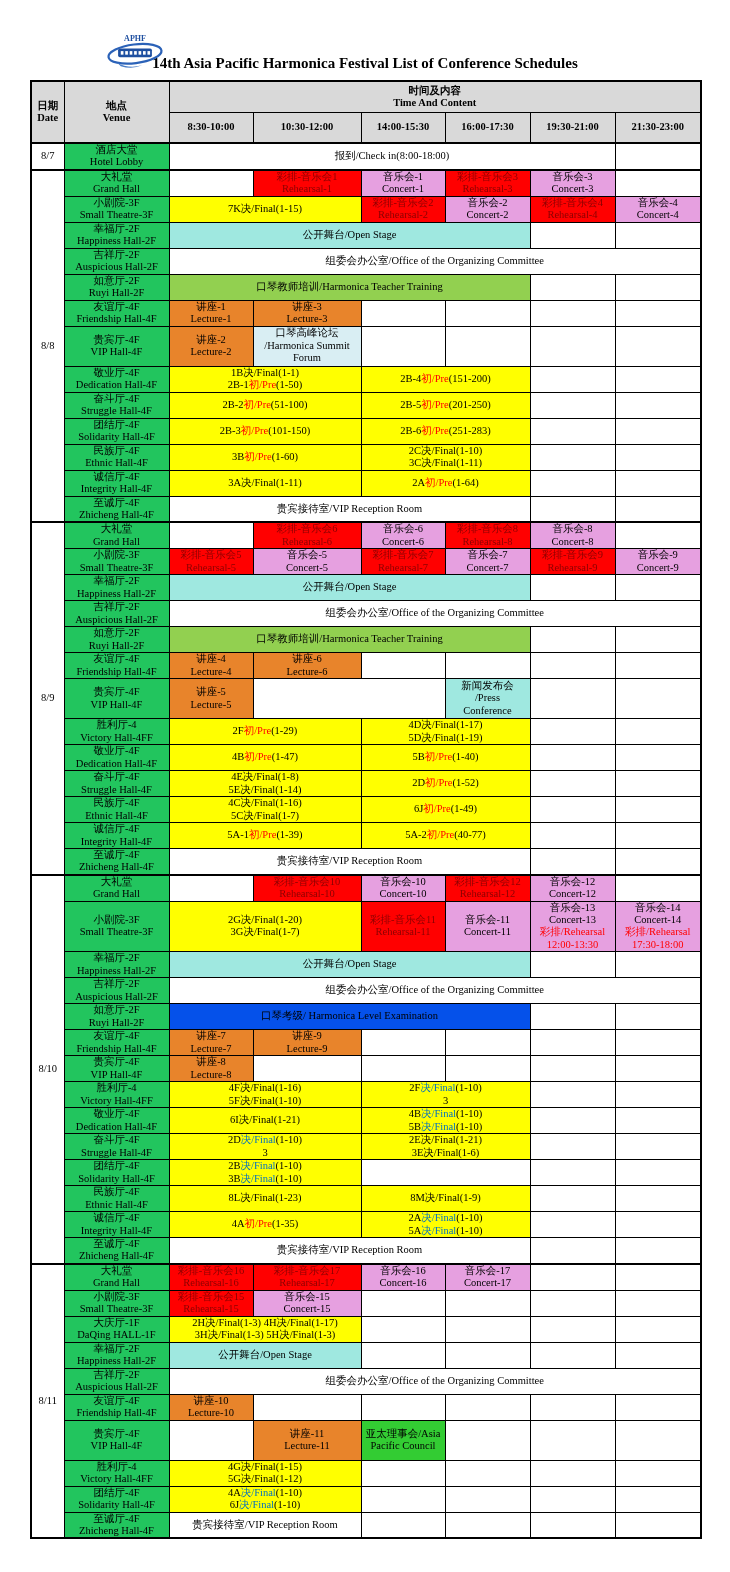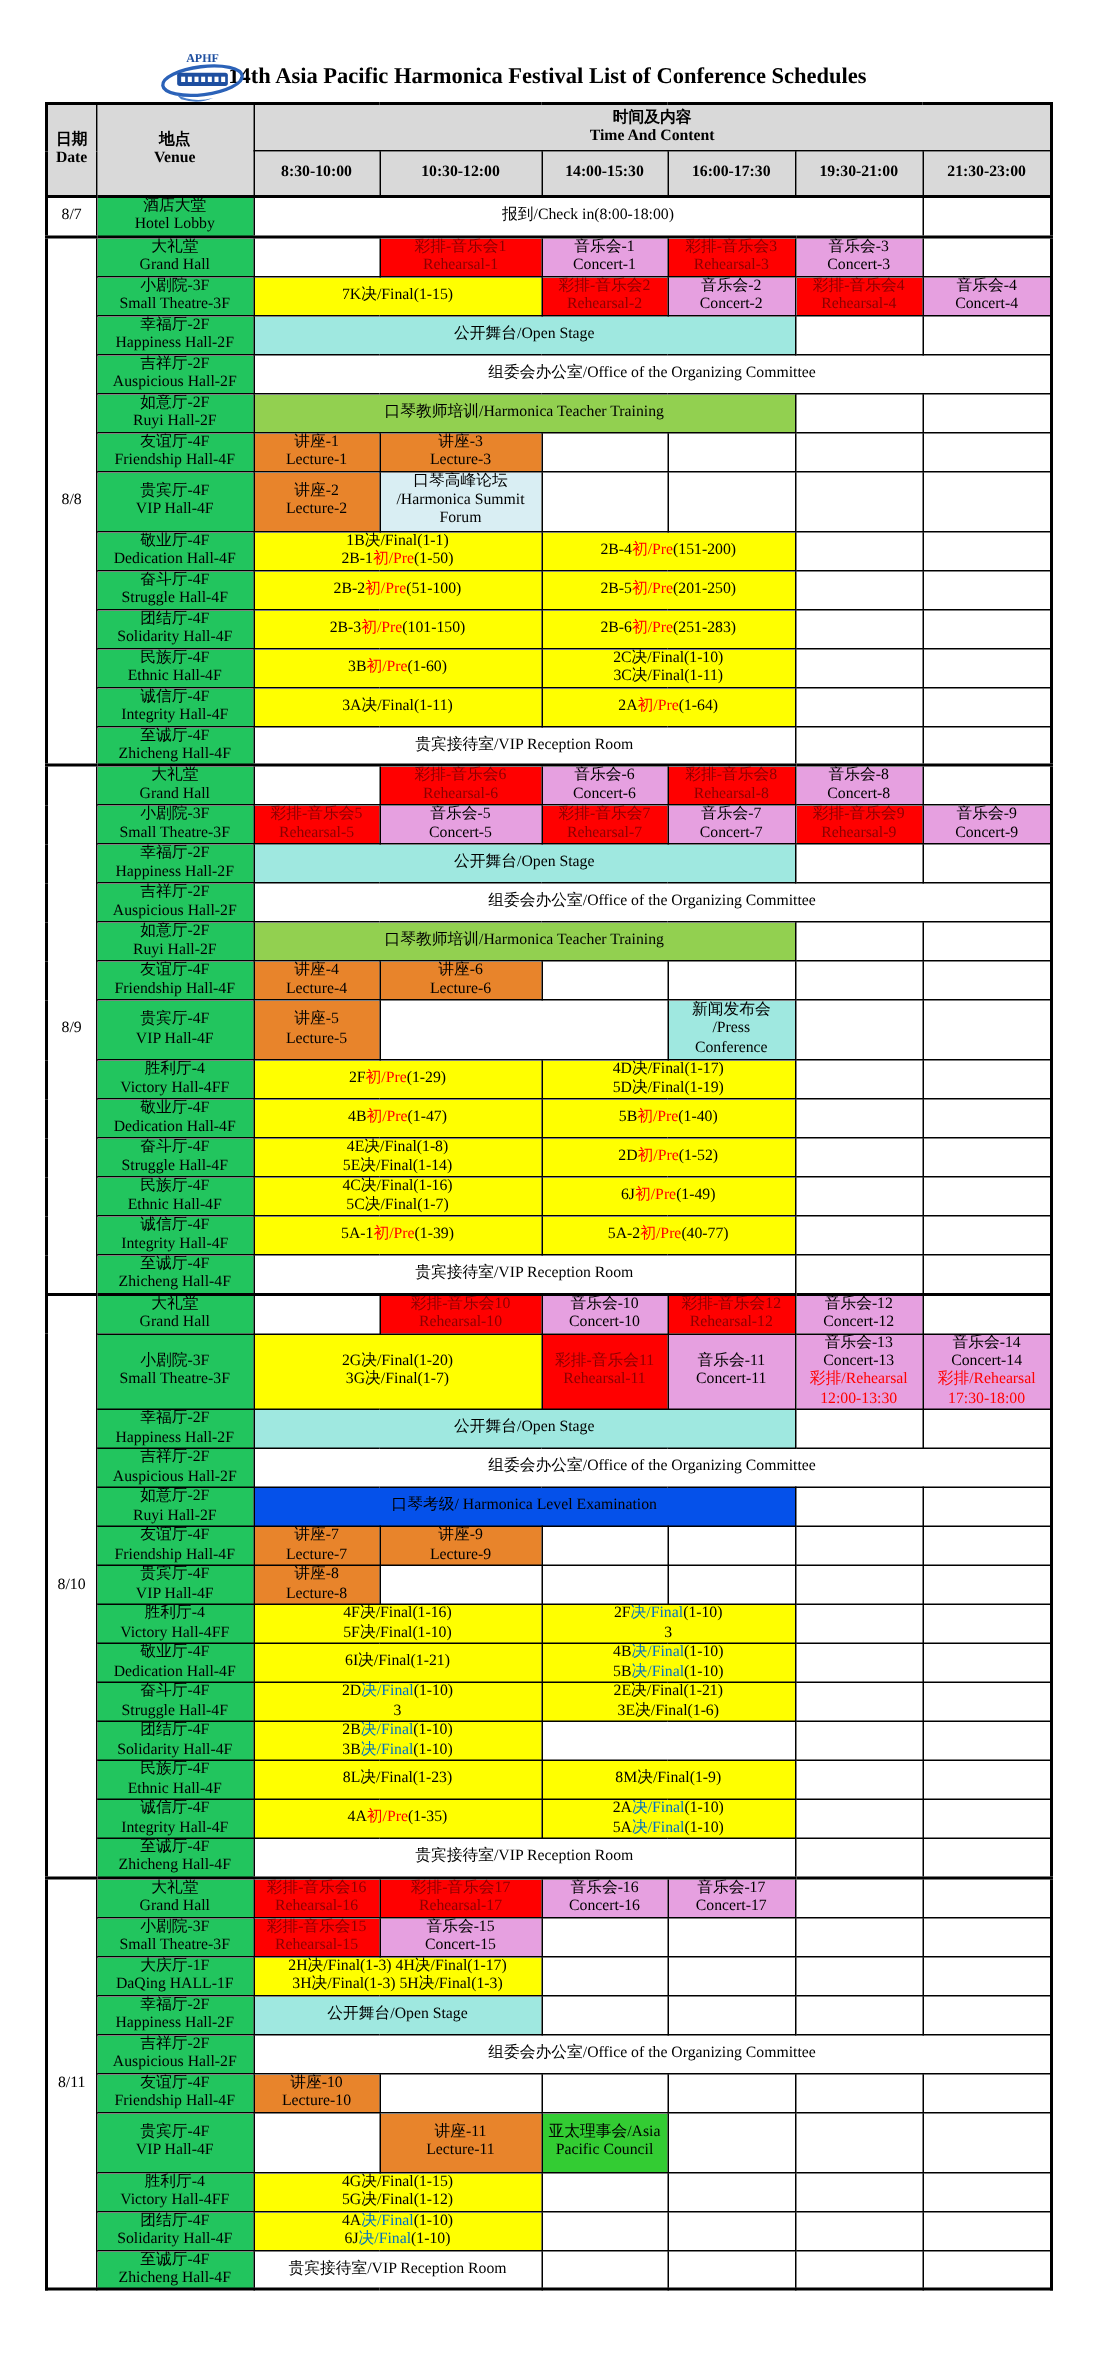--- a/index.html
+++ b/index.html
@@ -1,21 +1,21 @@
 <!DOCTYPE html>
 <html style="--c-header: #D9D9D9; --c-rehearsal: #FF0000; --c-rehearsal_text: #8B0000; --c-concert: #E6A0E0; --c-competition: #FFFF00; --c-open_stage: #9FE8E0; --c-summit_forum: #D9EEF3; --c-teacher_training: #92D050; --c-lecture: #E8842B; --c-level_exam: #0551EA; --c-council: #33CC33; --c-pre_text: #FF0000; --c-final_text: #0070C0; --c-logo_blue: #1E4FA0;"><head>
 <meta charset="utf-8">
 <style>
   html,body{margin:0;padding:0;background:#fff;}
   .page{position:relative;width:730px;height:1572px;background:#fff;
         font-family:"Liberation Serif","DejaVu Serif",serif;color:#000;overflow:hidden;}
   .titlebar{position:relative;padding-top:41px;text-align:center;}
   .logo{position:absolute;left:103px;top:33px;width:64px;height:38px;}
   .title-zh{font-size:18px;font-weight:bold;letter-spacing:7px;line-height:1.25;}
-  .title-en{font-size:15px;font-weight:bold;letter-spacing:0px;margin-top:2px;}
+  .title-en{font-size:15px;font-weight:bold;letter-spacing:0px;margin-top:14px;}
   table.sched{border-collapse:collapse;table-layout:fixed;margin:8px 0 0 30px;
               border:2px solid #000;}
   table.sched th,table.sched td{border:1px solid #000;padding:0 1px;text-align:center;
               vertical-align:middle;font-size:10.5px;line-height:1.18;overflow:hidden;}
   thead th{background:var(--c-header,#D9D9D9);font-weight:bold;}
   .hrow1 th{font-size:11.5px;height:30px;margin-left:32px;}
   .hrow2 th{font-size:11.5px;height:29px;border-bottom:2px solid #000;}
   tr.h-n{height:26px;} tr.h-t{height:40px;} tr.h-x{height:50px;} tr.h-lob{height:16px;margin-top:25px;}
   tr.gsep td{border-top:2px solid #000;}
   td.date-cell{font-size:11px;background:#fff;}

